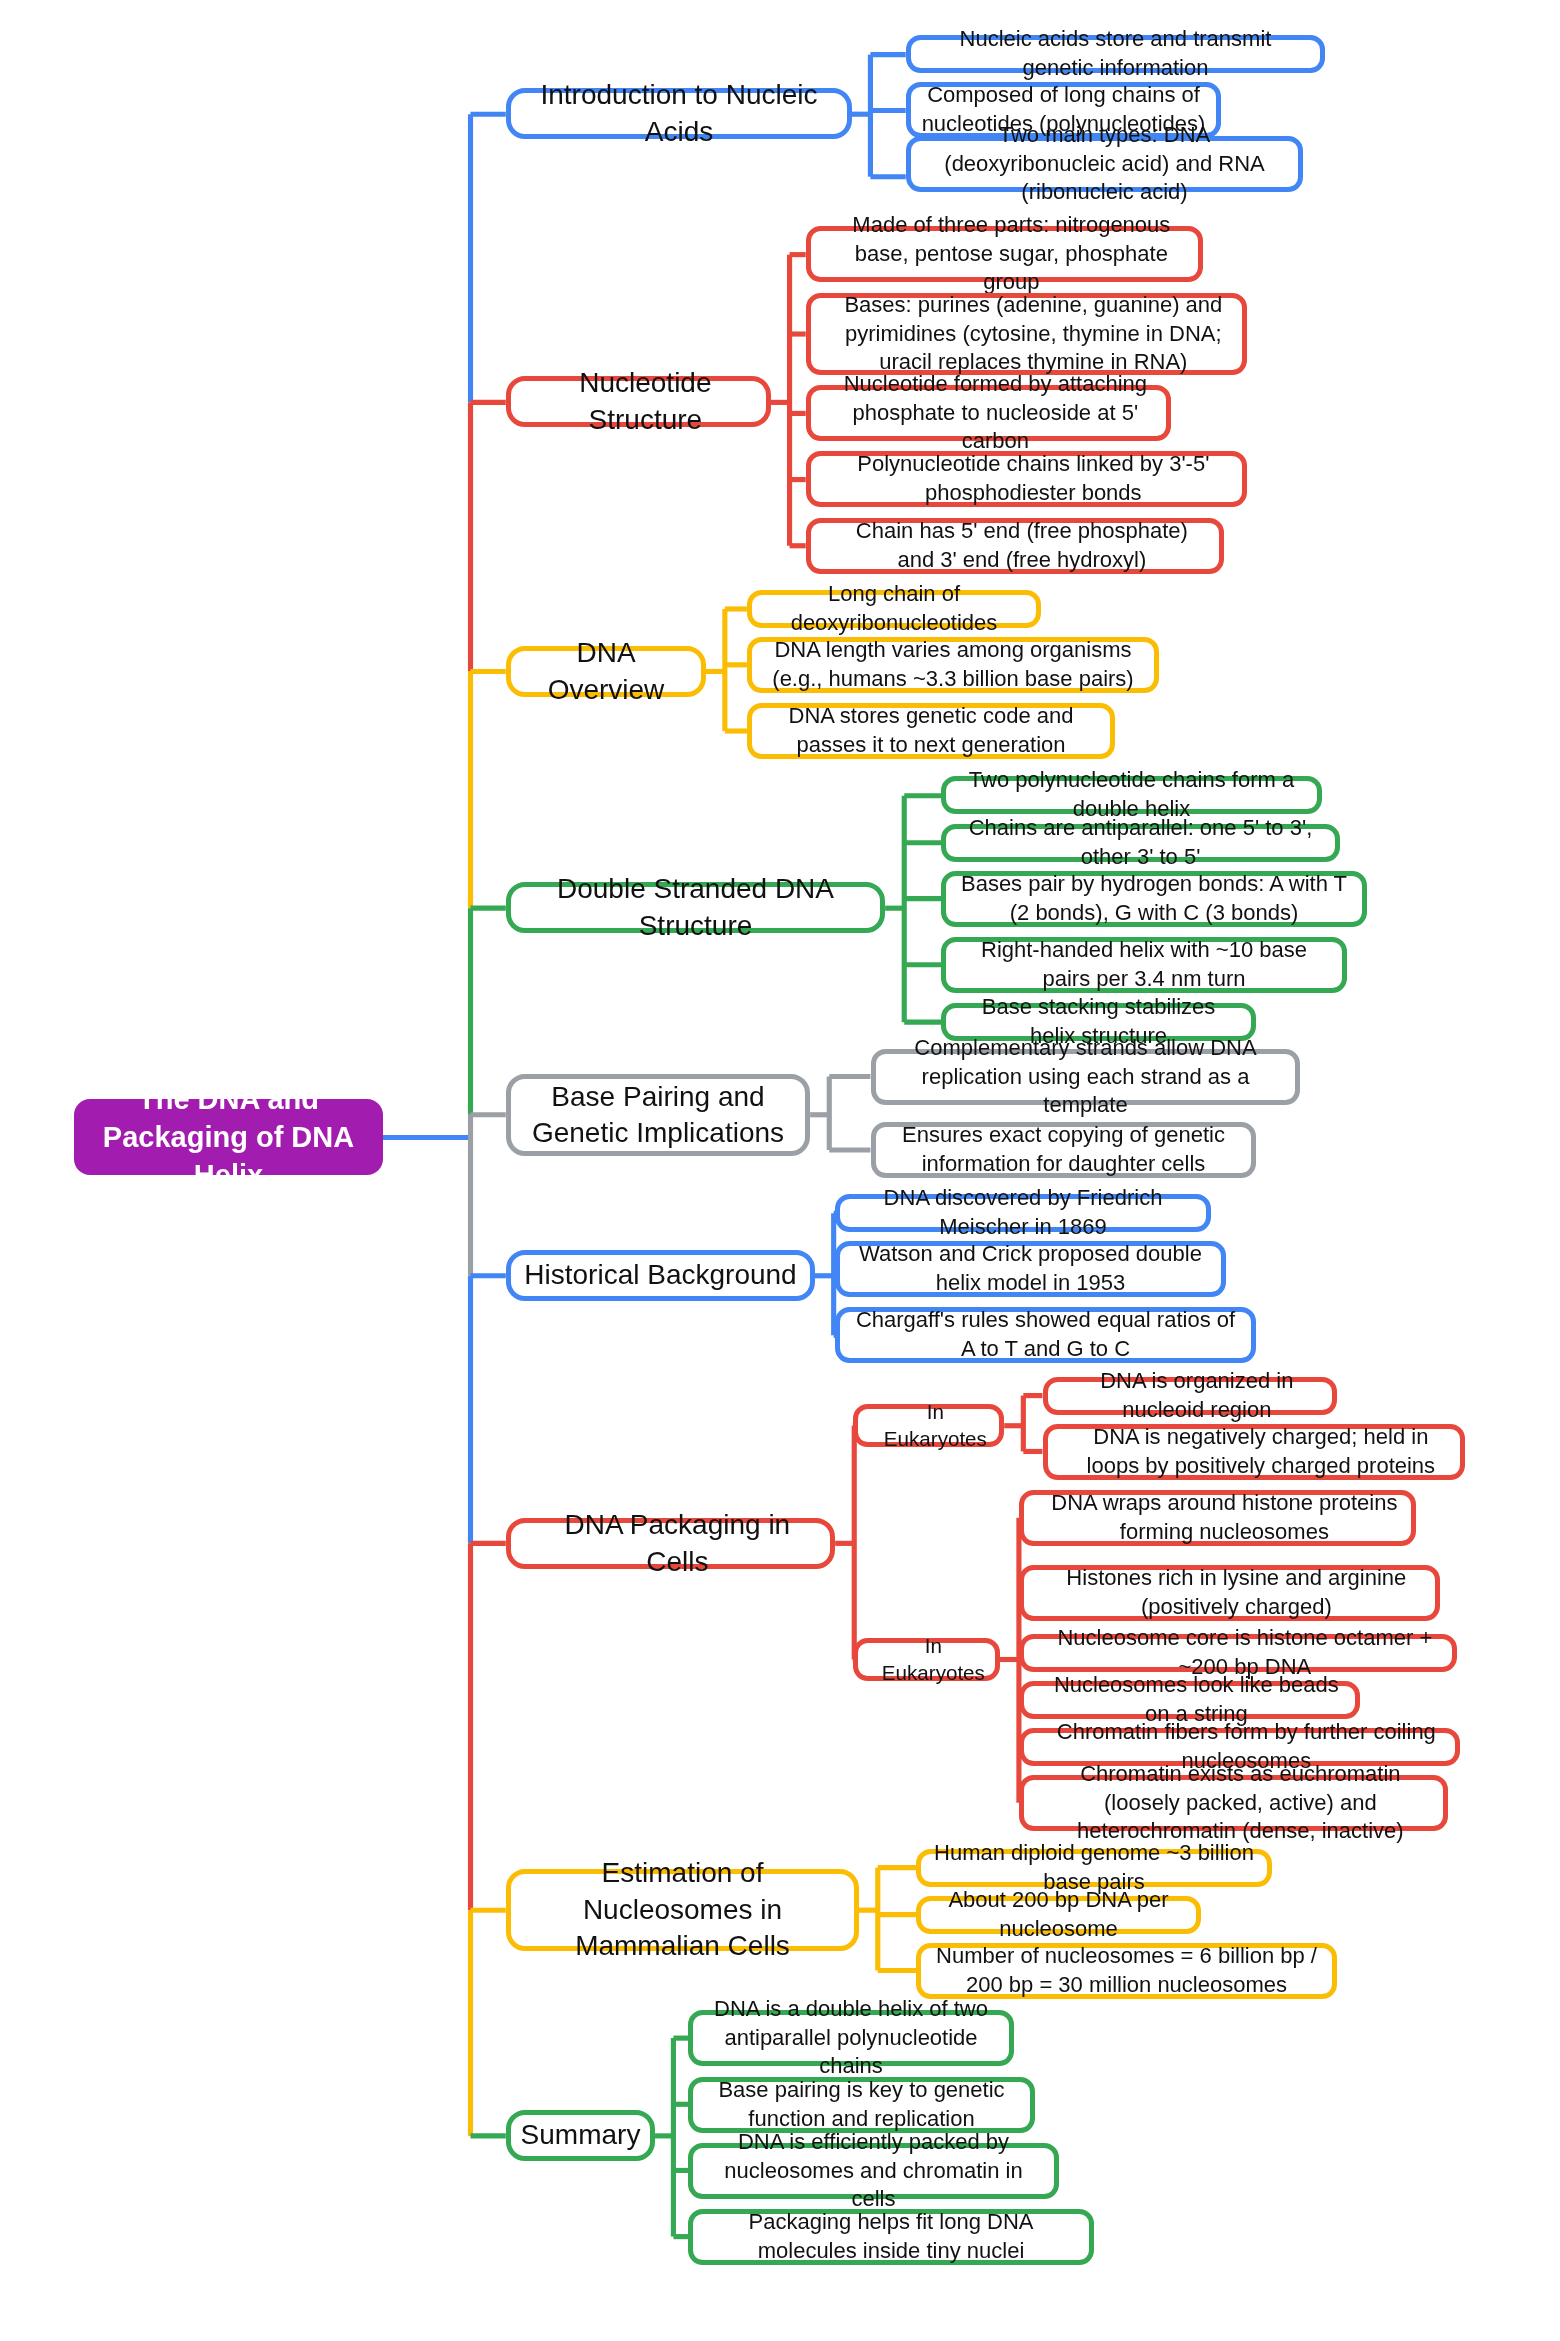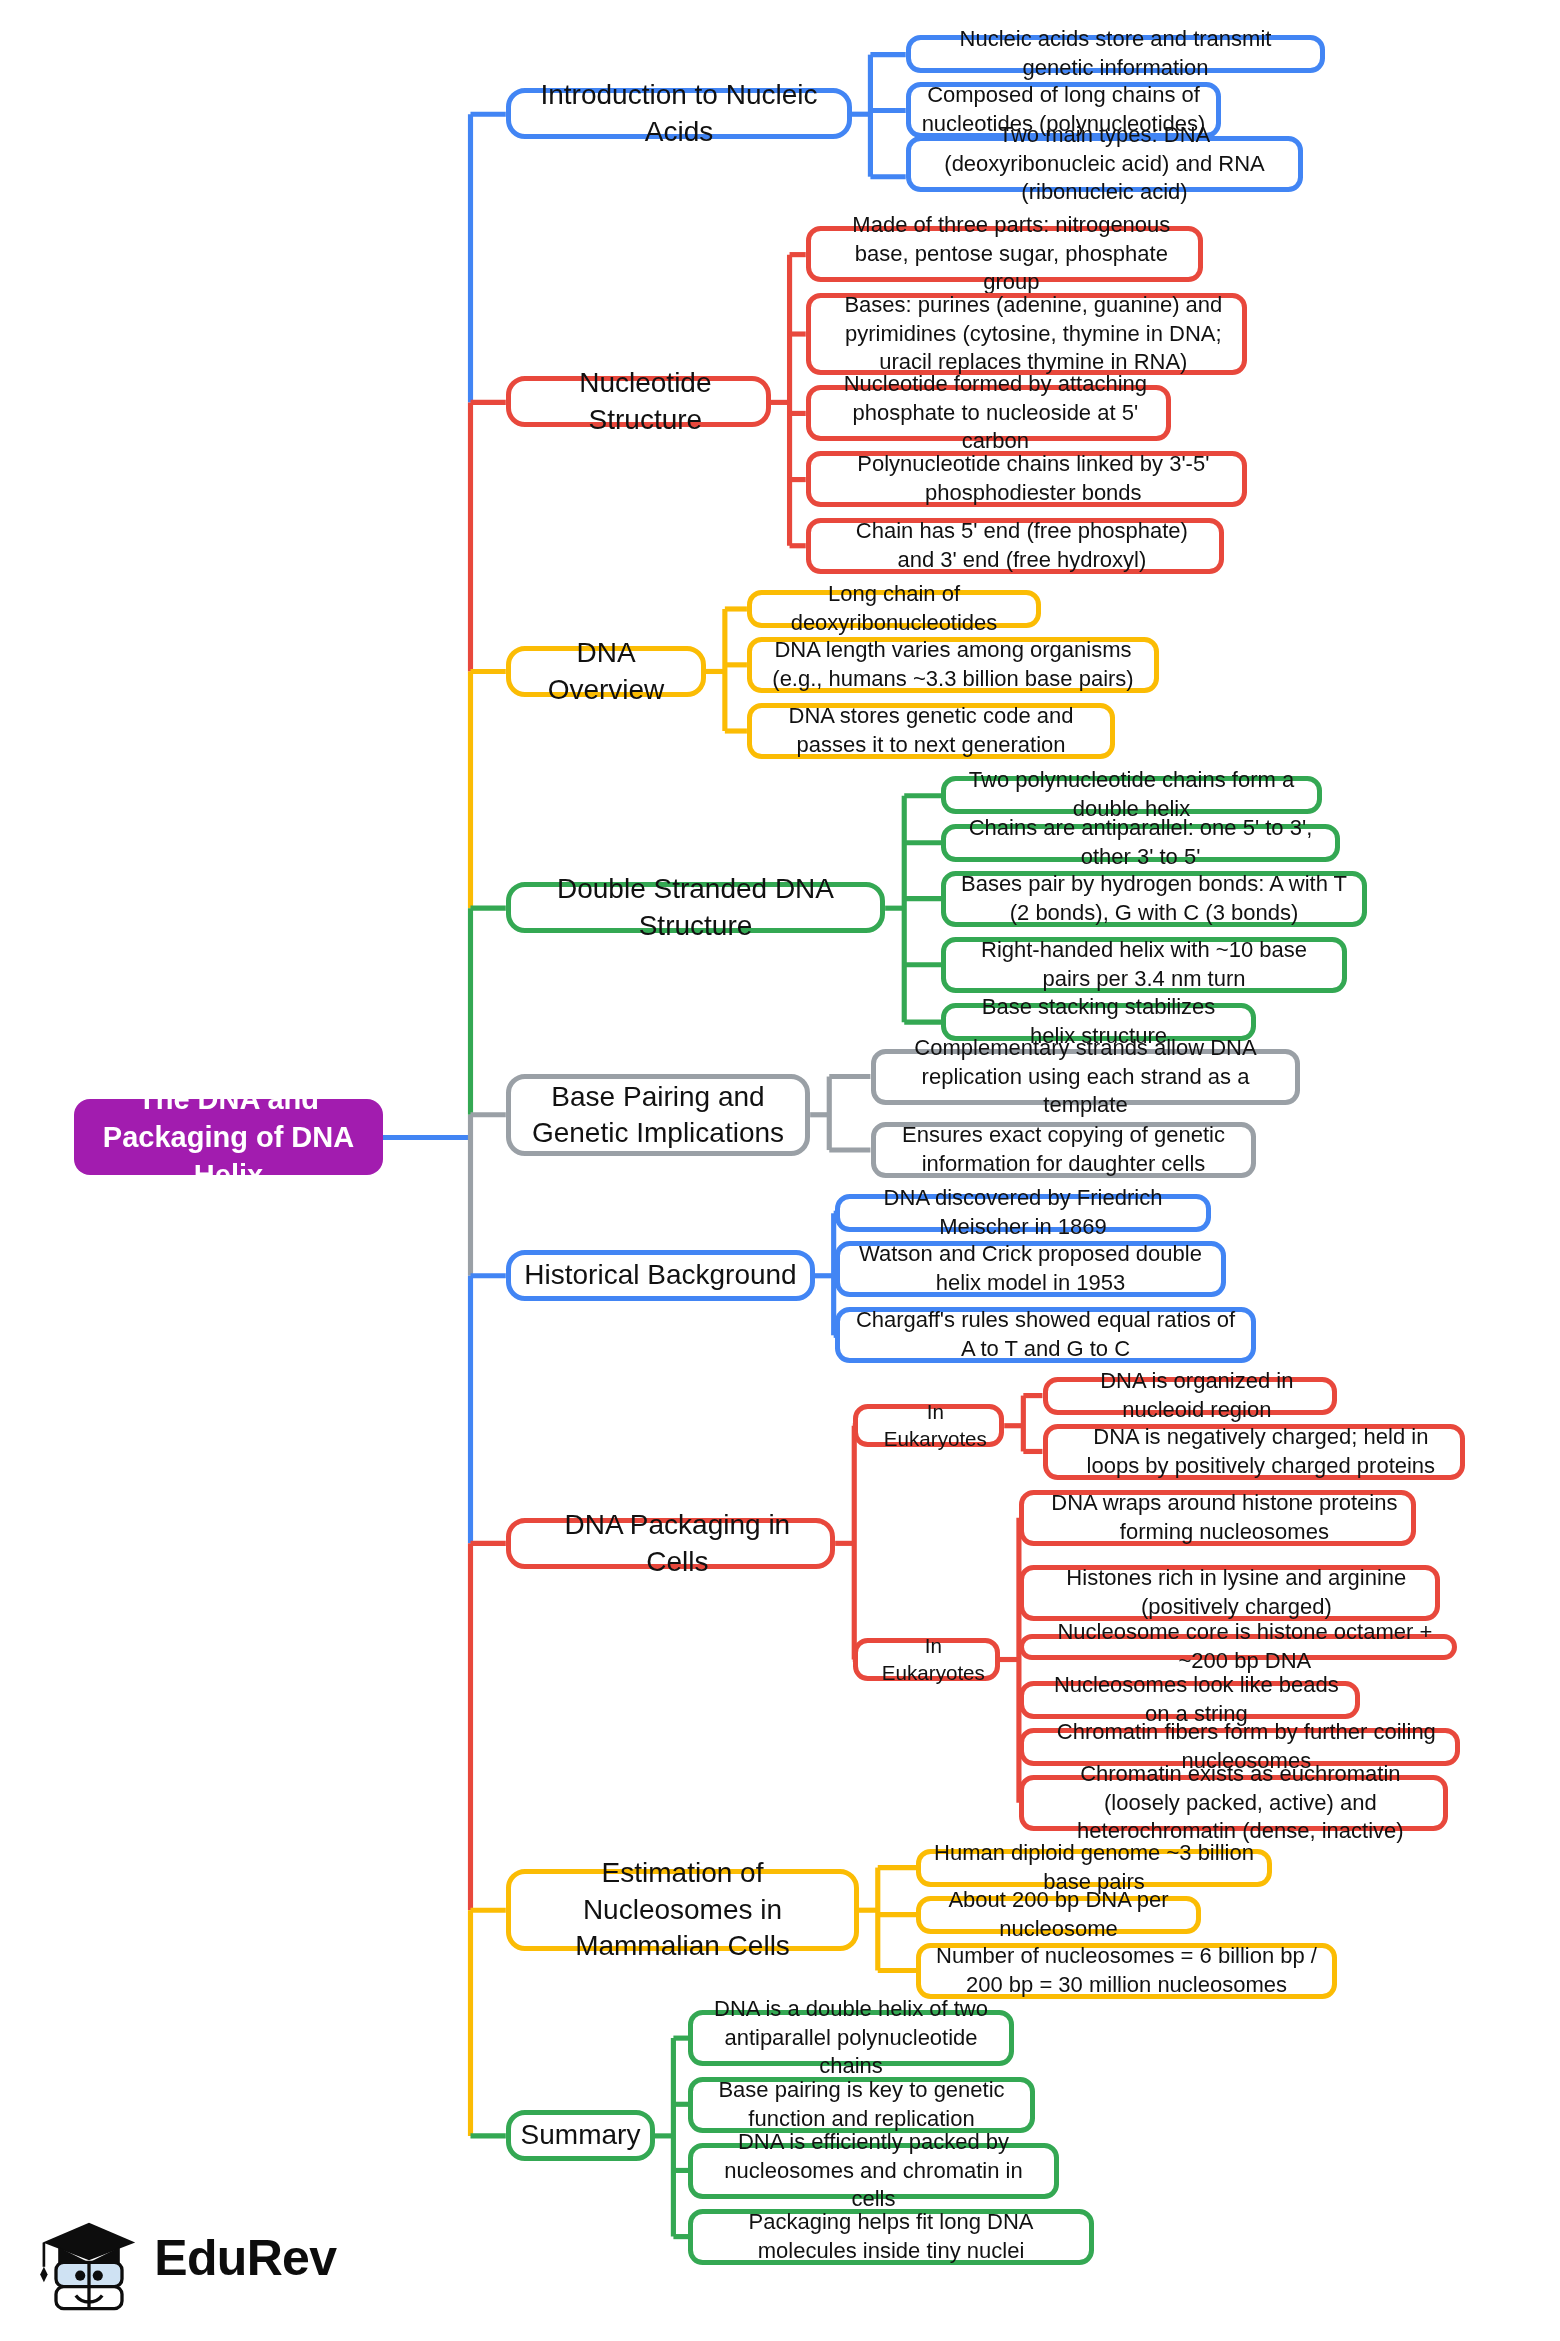--- a/index.html
+++ b/index.html
@@ -206,50 +206,30 @@
       <div class="node lvl2 c-blue" style="left: 835px; top: 1194px; width: 376px; height: 38px;">DNA discovered by Friedrich Meischer in 1869</div>
       <div class="node lvl2 c-blue" style="left: 835px; top: 1241px; width: 391px; height: 56px;">Watson and Crick proposed double helix model in 1953</div>
       <div class="node lvl2 c-blue" style="left: 835px; top: 1307px; width: 421px; height: 56px;">Chargaff's rules showed equal ratios of A to T and G to C</div>
       <div class="node lvl1 c-red" style="left: 506px; top: 1518px; width: 329px; height: 51px;">DNA Packaging in Cells</div>
       <div class="node grp c-red" style="left: 853px; top: 1404px; width: 151px; height: 43px;">In Eukaryotes</div>
       <div class="node lvl3 c-red" style="left: 1043px; top: 1377px; width: 294px; height: 38px;">DNA is organized in nucleoid region</div>
       <div class="node lvl3 c-red" style="left: 1043px; top: 1424px; width: 422px; height: 56px;">DNA is negatively charged; held in loops by positively charged proteins</div>
       <div class="node grp c-red" style="left: 853px; top: 1638px; width: 147px; height: 43px;">In Eukaryotes</div>
       <div class="node lvl3 c-red" style="left: 1019px; top: 1490px; width: 397px; height: 56px;">DNA wraps around histone proteins forming nucleosomes</div>
       <div class="node lvl3 c-red" style="left: 1019px; top: 1565px; width: 421px; height: 56px;">Histones rich in lysine and arginine (positively charged)</div>
-      <div class="node lvl3 c-red" style="left: 1019px; top: 1634px; width: 438px; height: 26px;">Nucleosome core is histone octamer + ~200 bp DNA</div>
+      <div class="node lvl3 c-red" style="left: 1019px; top: 1634px; width: 438px; height: 38px;">Nucleosome core is histone octamer + ~200 bp DNA</div>
       <div class="node lvl3 c-red" style="left: 1019px; top: 1681px; width: 341px; height: 38px;">Nucleosomes look like beads on a string</div>
       <div class="node lvl3 c-red" style="left: 1019px; top: 1728px; width: 441px; height: 38px;">Chromatin fibers form by further coiling nucleosomes</div>
       <div class="node lvl3 c-red" style="left: 1019px; top: 1775px; width: 429px; height: 56px;">Chromatin exists as euchromatin (loosely packed, active) and heterochromatin (dense, inactive)</div>
       <div class="node lvl1 c-amber" style="left: 506px; top: 1869px; width: 353px; height: 82px;">Estimation of Nucleosomes in Mammalian Cells</div>
       <div class="node lvl2 c-amber" style="left: 916px; top: 1849px; width: 356px; height: 38px;">Human diploid genome ~3 billion base pairs</div>
       <div class="node lvl2 c-amber" style="left: 916px; top: 1896px; width: 285px; height: 38px;">About 200 bp DNA per nucleosome</div>
       <div class="node lvl2 c-amber" style="left: 916px; top: 1943px; width: 421px; height: 56px;">Number of nucleosomes = 6 billion bp / 200 bp = 30 million nucleosomes</div>
       <div class="node lvl1 c-green" style="left: 506px; top: 2110px; width: 149px; height: 51px;">Summary</div>
       <div class="node lvl2 c-green" style="left: 688px; top: 2010px; width: 326px; height: 56px;">DNA is a double helix of two antiparallel polynucleotide chains</div>
       <div class="node lvl2 c-green" style="left: 688px; top: 2077px; width: 347px; height: 56px;">Base pairing is key to genetic function and replication</div>
       <div class="node lvl2 c-green" style="left: 688px; top: 2143px; width: 371px; height: 56px;">DNA is efficiently packed by nucleosomes and chromatin in cells</div>
       <div class="node lvl2 c-green" style="left: 688px; top: 2209px; width: 406px; height: 56px;">Packaging helps fit long DNA molecules inside tiny nuclei</div>
     </div>
 
-  <div id="logo">
-    <svg class="mark" viewBox="0 0 100 100">
-
-      <path d="M50 18 L92 36 L50 52 L8 36 Z" fill="#0d0d0d"></path>
-      <path d="M22 40 L22 56 C22 66 36 72 50 72 C64 72 78 66 78 56 L78 40 L50 54 Z" fill="#0d0d0d"></path>
-
-      <path d="M9 36 L9 58" stroke="#0d0d0d" stroke-width="2.4" fill="none"></path>
-      <path d="M9 58 l-3.4 7 3.4 7 3.4 -7 z" fill="#0d0d0d"></path>
-
-      <rect x="20" y="54" width="60" height="22" rx="7" fill="#cfe2f3" stroke="#0d0d0d" stroke-width="3"></rect>
-      <rect x="20" y="76" width="60" height="20" rx="7" fill="#ffffff" stroke="#0d0d0d" stroke-width="3"></rect>
-      <line x1="50" y1="54" x2="50" y2="96" stroke="#0d0d0d" stroke-width="3"></line>
-
-      <circle cx="42" cy="66" r="4.6" fill="#0d0d0d"></circle>
-      <circle cx="58" cy="66" r="4.6" fill="#0d0d0d"></circle>
-
-      <path d="M38 84 C44 92 56 92 62 84" stroke="#0d0d0d" stroke-width="3" fill="none"></path>
-    </svg>
-    <span class="wordmark">EduRev</span>
-  </div>
 
 </div>
 
 
 </body></html>

